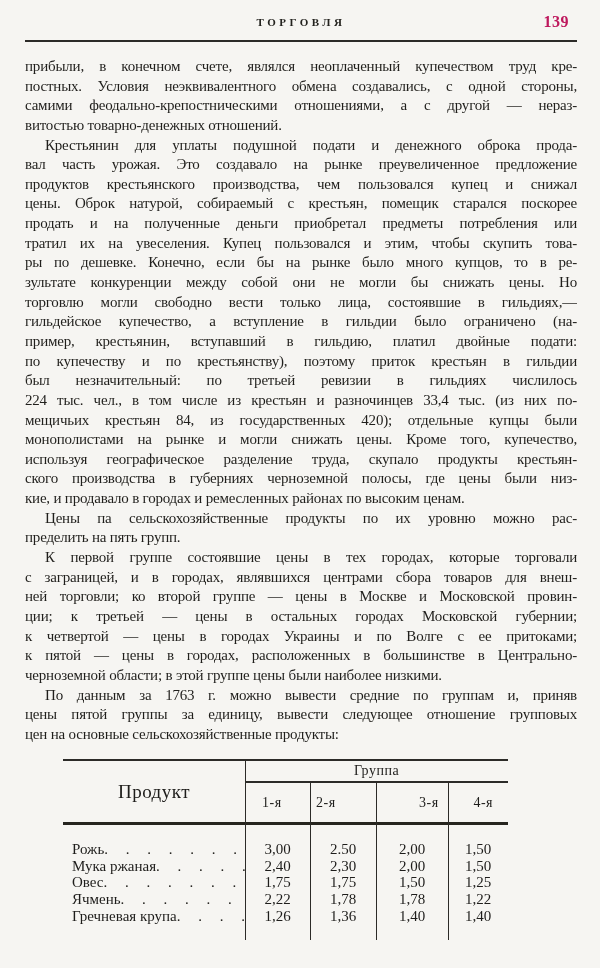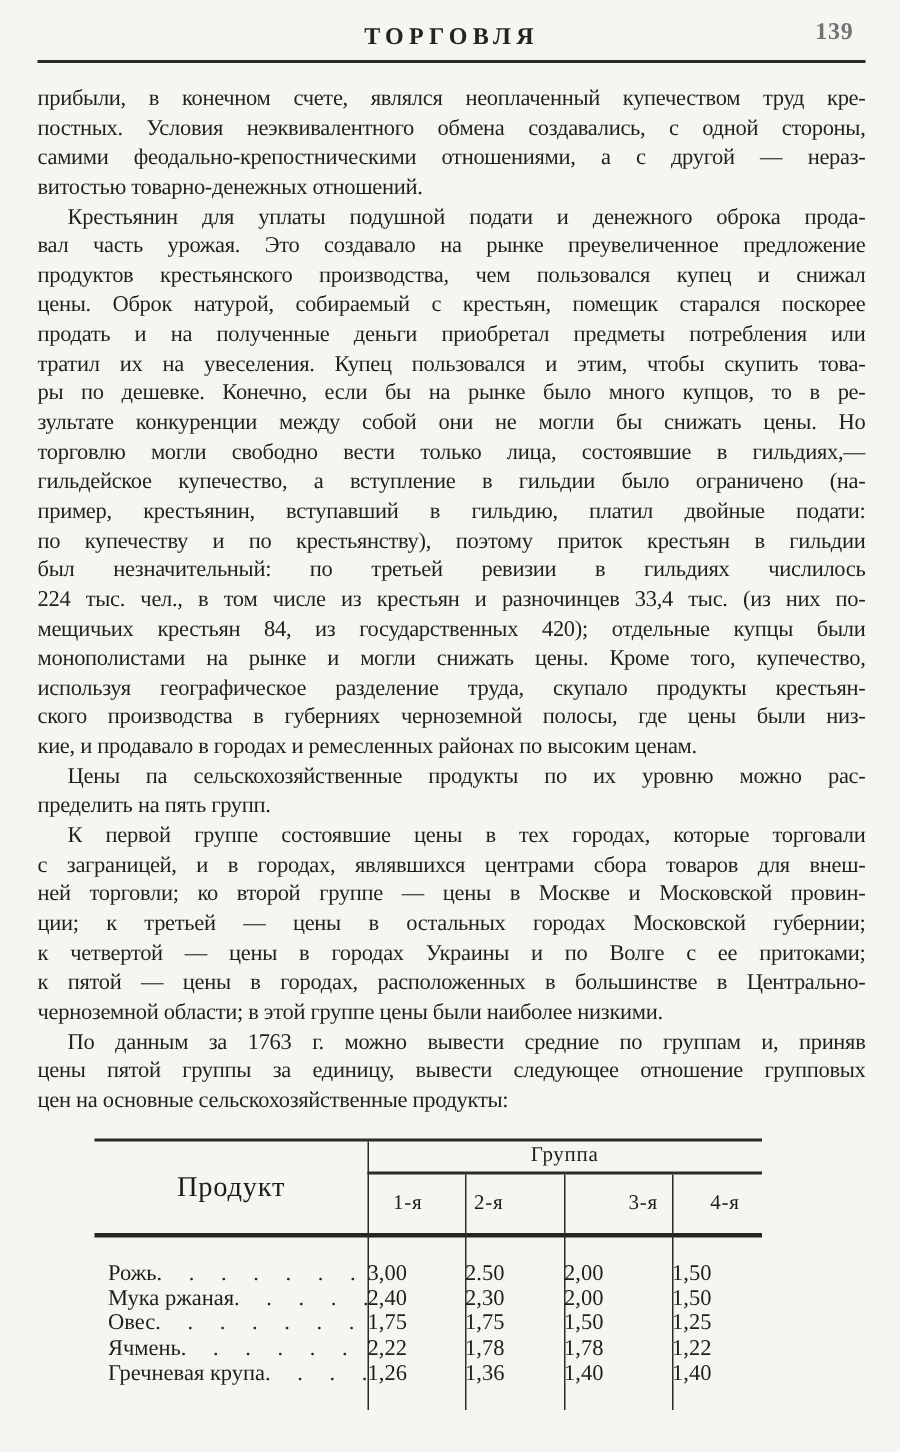--- a/index.html
+++ b/index.html
@@ -10,25 +10,25 @@
     -webkit-font-smoothing:antialiased;
   }
   .page{
     position:relative;width:600px;height:968px;overflow:hidden;
     color:#1e1d1b;
   }
   
   .page-header{position:absolute;top:13px;left:25px;width:552px;height:22px;}
   .running-title{
     position:absolute;left:0;right:0;top:3px;text-align:center;
-    font-size:16px;font-weight:bold;letter-spacing:3.5px;color:#24231f;
+    font-size:11px;font-weight:bold;letter-spacing:3.5px;color:#24231f;
   }
   .page-number{
     position:absolute;right:8px;top:0;font-size:16px;font-weight:bold;
-    letter-spacing:0.5px;color:#737373;
+    letter-spacing:0.5px;color:#be185d;
   }
   .header-rule{position:absolute;top:40px;left:25px;width:552px;height:2px;background:#2c2b28;}
   
   .text-block{position:absolute;top:57px;left:25px;width:552px;}
   .line{
     height:19.65px;line-height:19.65px;font-size:15px;letter-spacing:-0.2px;
     text-align:justify;text-align-last:justify;overflow:hidden;white-space:normal;
     color:#201f1c;
   }
   .line.last{text-align-last:left;}
@@ -61,21 +61,21 @@
   .t-sub:nth-child(3){width:72px;padding-left:46px;}
   .t-sub:nth-child(4){width:60px;}
   .t-body{position:absolute;left:0;top:82px;width:445px;}
   .t-row{display:flex;height:16.7px;line-height:16.7px;}
   .t-cell-prod{
     width:182px;display:flex;
     padding-left:9px;box-sizing:border-box;overflow:hidden;
   }
   .t-prod-name{white-space:nowrap;}
   .t-dots{white-space:nowrap;letter-spacing:7px;padding-right:2px;color:#24231f;}
-  .t-cell-val{}
+  .t-cell-val{text-align:center;}
   .t-cell-val.v1{width:65px;}
   .t-cell-val.v2{width:66px;}
   .t-cell-val.v3{width:72px;}
   .t-cell-val.v4{width:60px;}
 </style>
 </head>
 <body>
 
 <div class="page">
 

